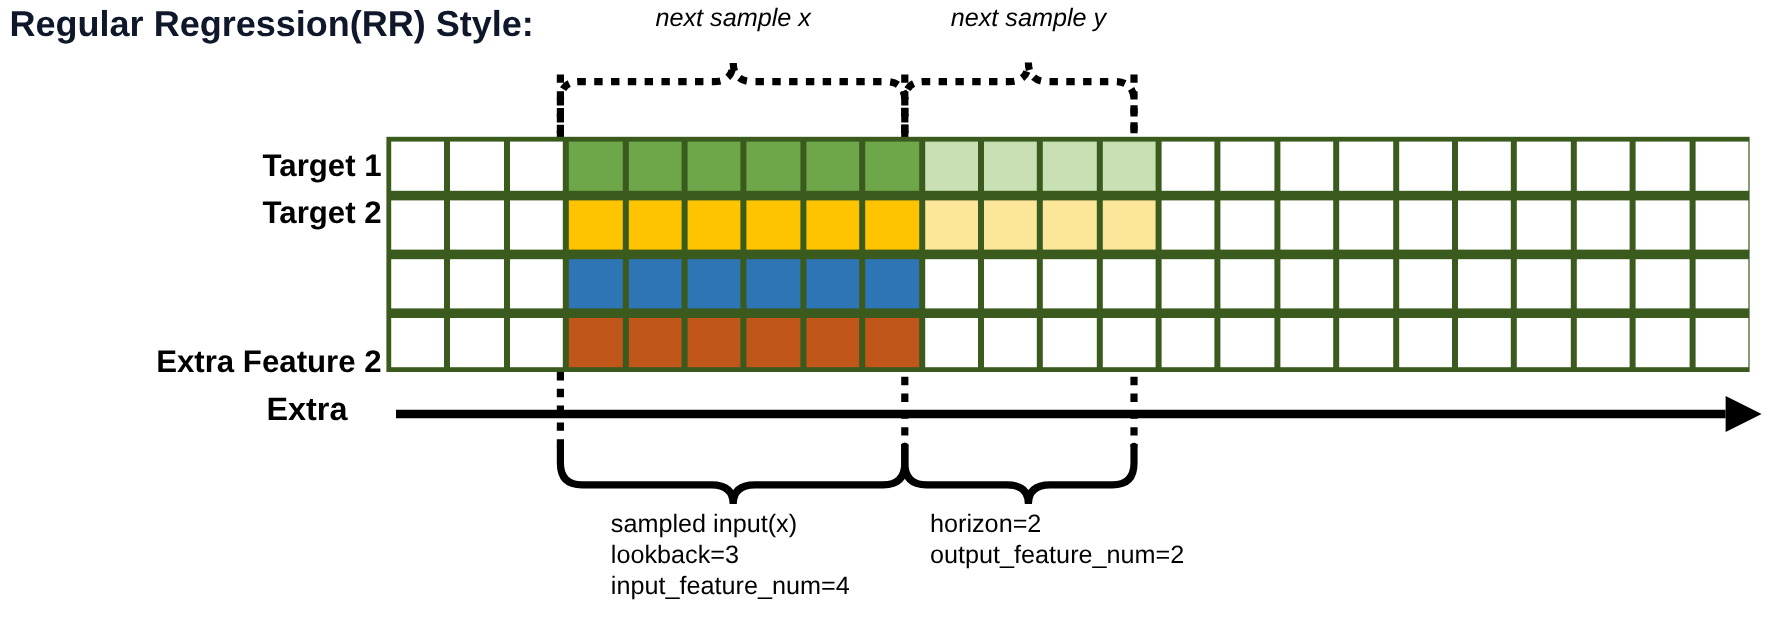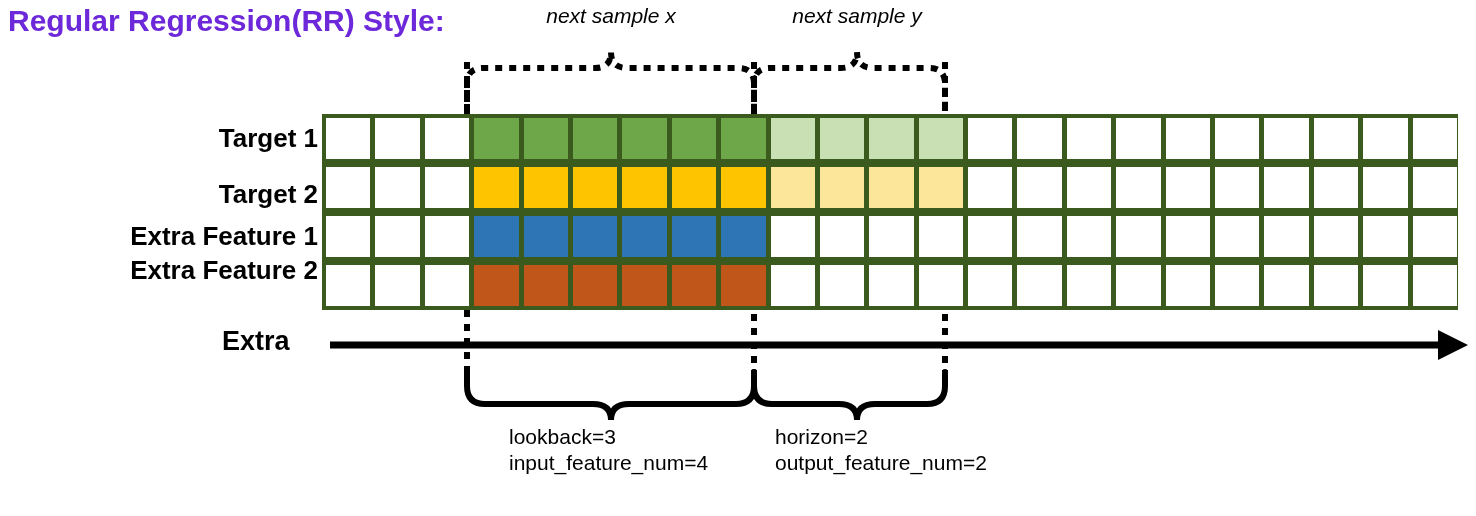--- a/index.html
+++ b/index.html
@@ -8,21 +8,21 @@
     background:#ffffff;
     font-family:"Liberation Sans", sans-serif;
     position:relative;
     overflow:hidden;
   }
   #stage{position:absolute;left:0;top:0;width:1476px;height:516px;}
   #svg{position:absolute;left:0;top:0;width:1476px;height:516px;}
 
   .title{
     position:absolute;left:8px;top:4px;
-    font-size:30px;font-weight:bold;color:#6d28d9;
+    font-size:30px;font-weight:bold;color:#0f172a;
     letter-spacing:0px;white-space:nowrap;
   }
 
   
   .rowlabel{
     position:absolute;
     right:1158px;              
     width:300px;
     text-align:right;
     font-size:26px;font-weight:bold;color:#000;
@@ -97,23 +97,22 @@
 
     <path d="M 754,372 L 754,386 Q 754,404 772,404 L 839,404 Q 857,404 857,420 Q 857,404 875,404 L 927,404 Q 945,404 945,386 L 945,372" fill="none" stroke="#000000" stroke-width="6" stroke-linecap="round"></path>
   </svg>
 
   <div class="title">Regular Regression(RR) Style:</div>
 
   <div class="braceLabelTop" id="topLabel1" style="left:757px;top:4px;width:200px;">next sample y</div>
   <div class="braceLabelTop" id="topLabel0" style="left:491px;top:4px;width:240px;">next sample x</div>
 
   <div class="rowlabel" style="top:114px;">Target 1</div>
-  <div class="rowlabel" style="top:170px;text-align:right;">Target 2</div>
-  <div class="rowlabel" style="top:212px;">Extra Feature 1</div>
-  <div class="rowlabel" style="top:246px;">Extra Feature 2</div>
+  <div class="rowlabel" style="top:153px;text-align:right;">Target 2</div>
+  <div class="rowlabel" style="top:277px;">Extra Feature 2</div>
 
   <div id="grid">
       <div class="grow" style="top: 0px;">
         <div class="cell" style="left: 4px; width: 44px; background: rgb(255, 255, 255);"></div>
         <div class="cell" style="left: 53px; width: 45px; background: rgb(255, 255, 255);"></div>
         <div class="cell" style="left: 103px; width: 44px; background: rgb(255, 255, 255);"></div>
         <div class="cell" style="left: 152px; width: 45px; background: rgb(109, 167, 74);"></div>
         <div class="cell" style="left: 202px; width: 44px; background: rgb(109, 167, 74);"></div>
         <div class="cell" style="left: 251px; width: 44px; background: rgb(109, 167, 74);"></div>
         <div class="cell" style="left: 300px; width: 45px; background: rgb(109, 167, 74);"></div>
@@ -207,20 +206,21 @@
         <div class="cell" style="left: 942px; width: 45px; background: rgb(255, 255, 255);"></div>
         <div class="cell" style="left: 992px; width: 44px; background: rgb(255, 255, 255);"></div>
         <div class="cell" style="left: 1041px; width: 45px; background: rgb(255, 255, 255);"></div>
         <div class="cell" style="left: 1091px; width: 44px; background: rgb(255, 255, 255);"></div>
       </div>
     </div>
 
   <div class="timeLabel">Extra</div>
 
   <div class="caption" id="cap0" style="left:509px;top:424px;">
+      <div>sampled input(x)</div>
       <div>lookback=3</div>
       <div>input_feature_num=4</div>
     </div>
   <div class="caption" id="cap1" style="left:775px;top:424px;">
       <div>horizon=2</div>
       <div>output_feature_num=2</div>
     </div>
 
 </div>
 

